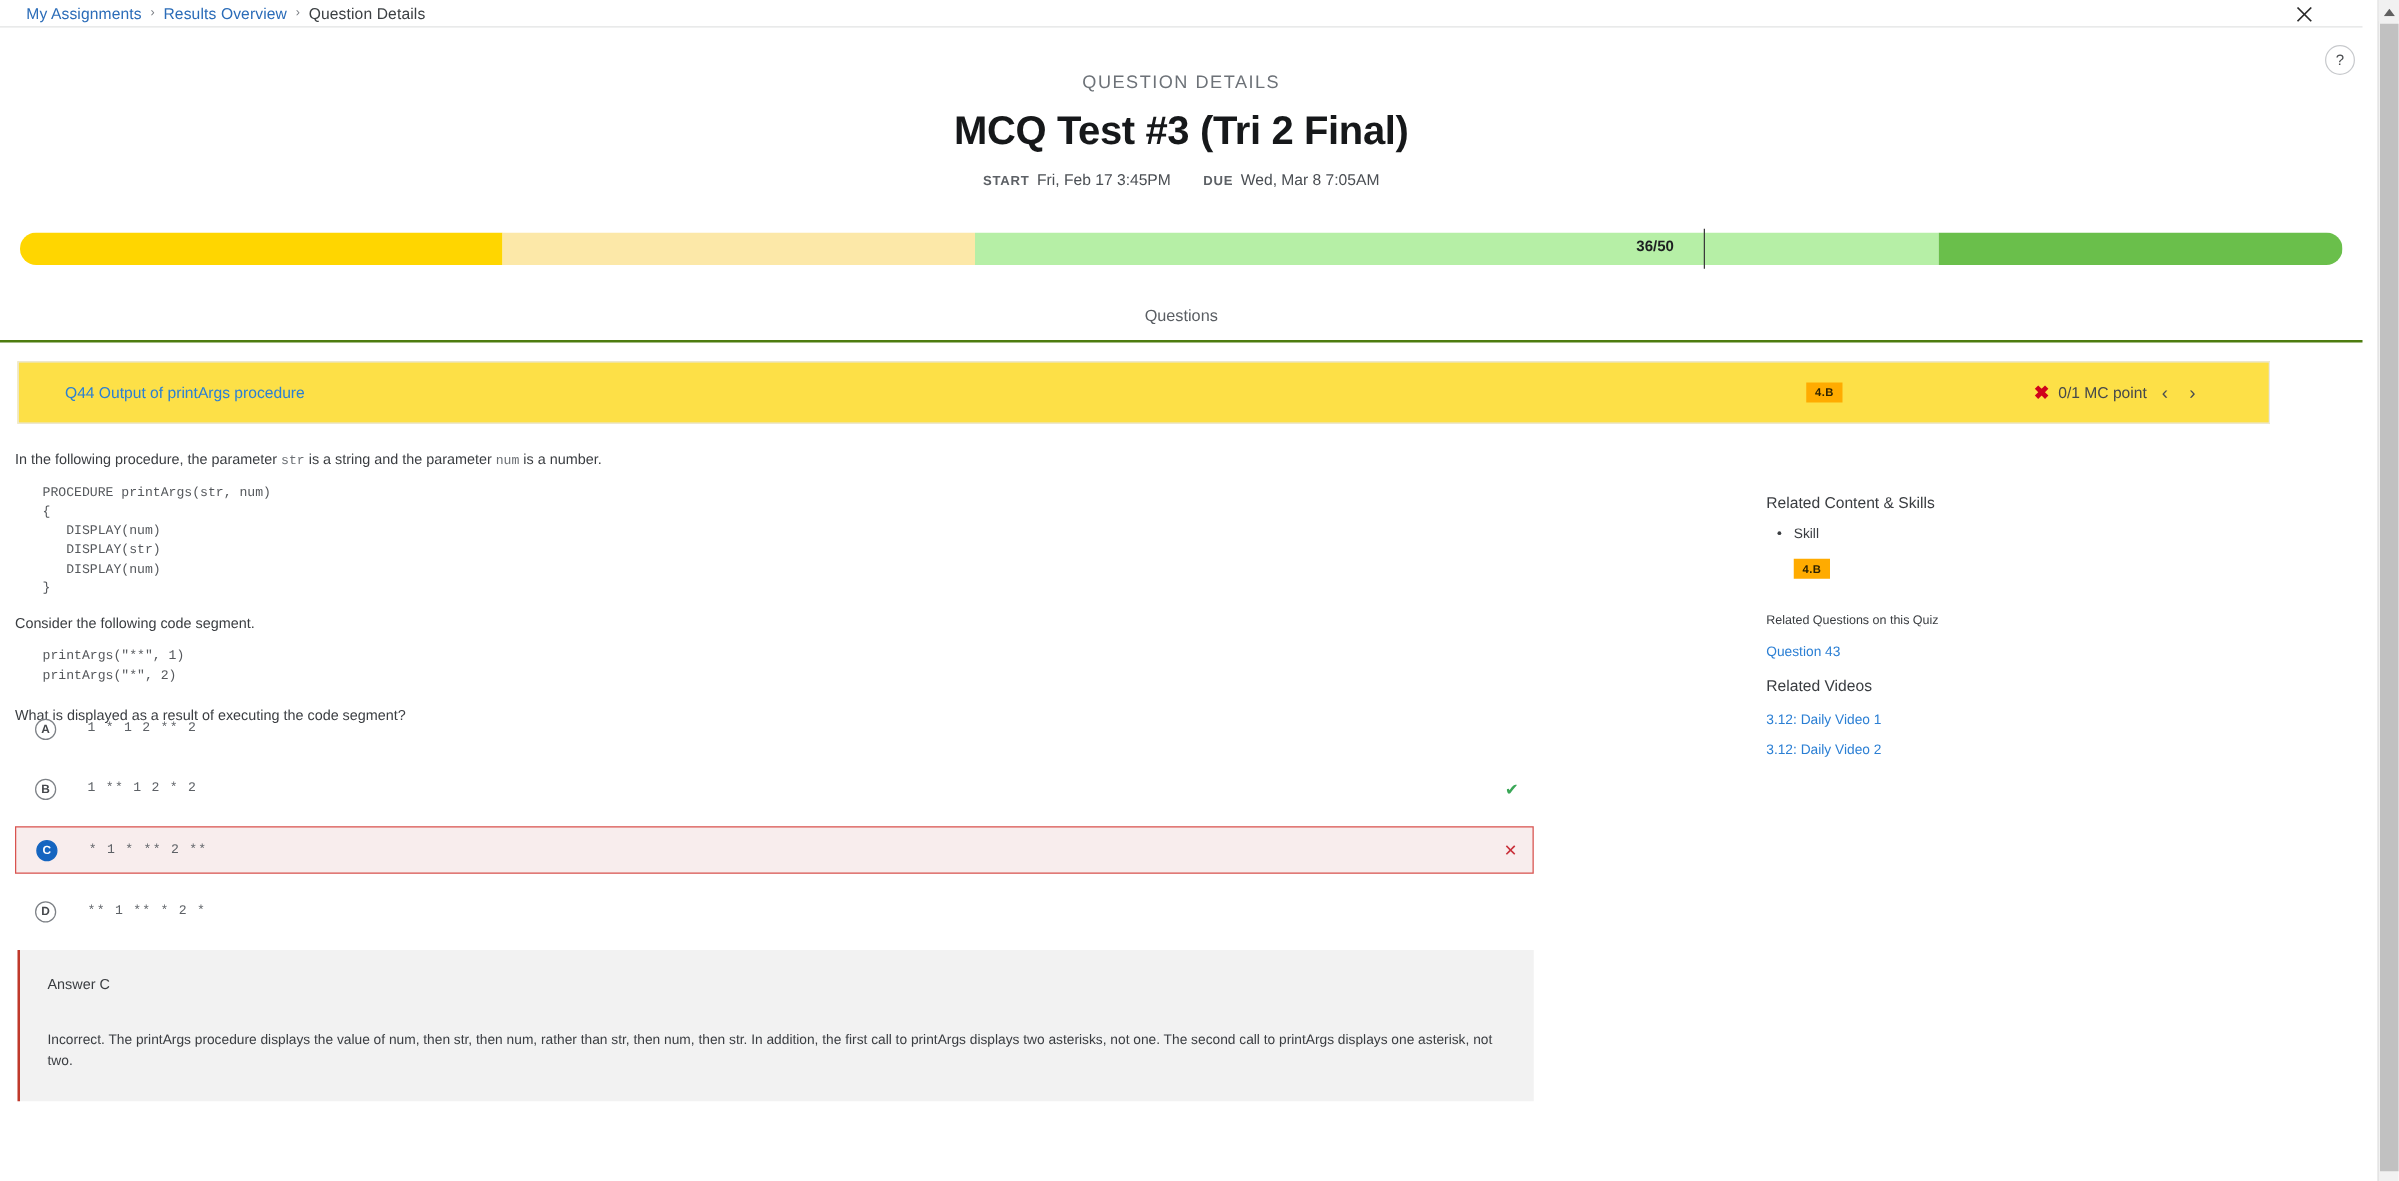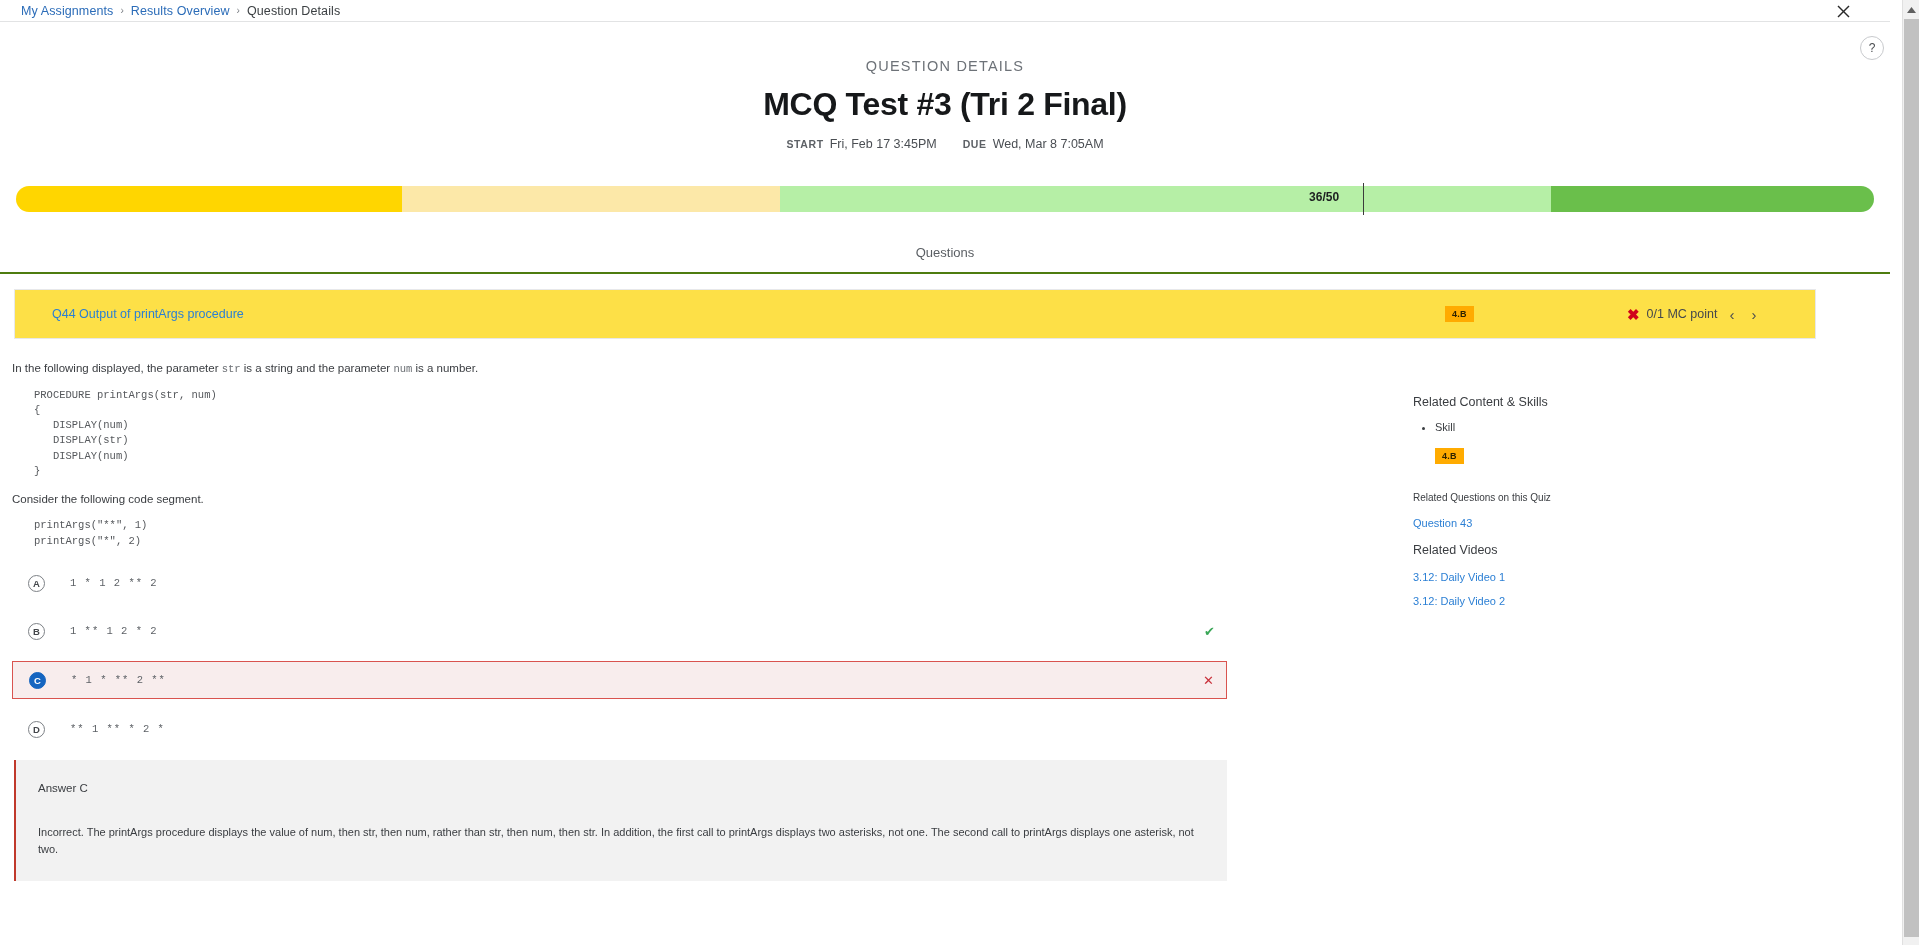--- a/index.html
+++ b/index.html
@@ -271,31 +271,32 @@
   <span class="qscore">
     <span class="xmark-red">✖</span>
     <span class="qscore-text">0/1 MC point</span>
     <span class="nav-chev">‹</span>
     <span class="nav-chev">›</span>
   </span>
 </div>
 
 <div class="body-left">
   <div class="q-text">
-    <span>In the following displayed, the parameter </span><span class="mono">str</span><span> is a string and the parameter </span><span class="mono">num</span><span> is a number.</span>
+    <span>In the following procedure, the parameter </span><span class="mono">str</span><span> is a string and the parameter </span><span class="mono">num</span><span> is a number.</span>
   </div>
   <div class="code-block">PROCEDURE printArgs(str, num)
 {
    DISPLAY(num)
    DISPLAY(str)
    DISPLAY(num)
 }</div>
   <div class="q-text q-text-2">Consider the following code segment.</div>
   <div class="code-block">printArgs("**", 1)
 printArgs("*", 2)</div>
+  <div class="q-text q-prompt">What is displayed as a result of executing the code segment?</div>
 </div>
 
 <div class="choices">
   <div class="choice">
     <span class="bubble">A</span>
     <span class="choice-text">1 * 1 2 ** 2</span>
   </div>
   <div class="choice">
     <span class="bubble">B</span>
     <span class="choice-text">1 ** 1 2 * 2</span>

